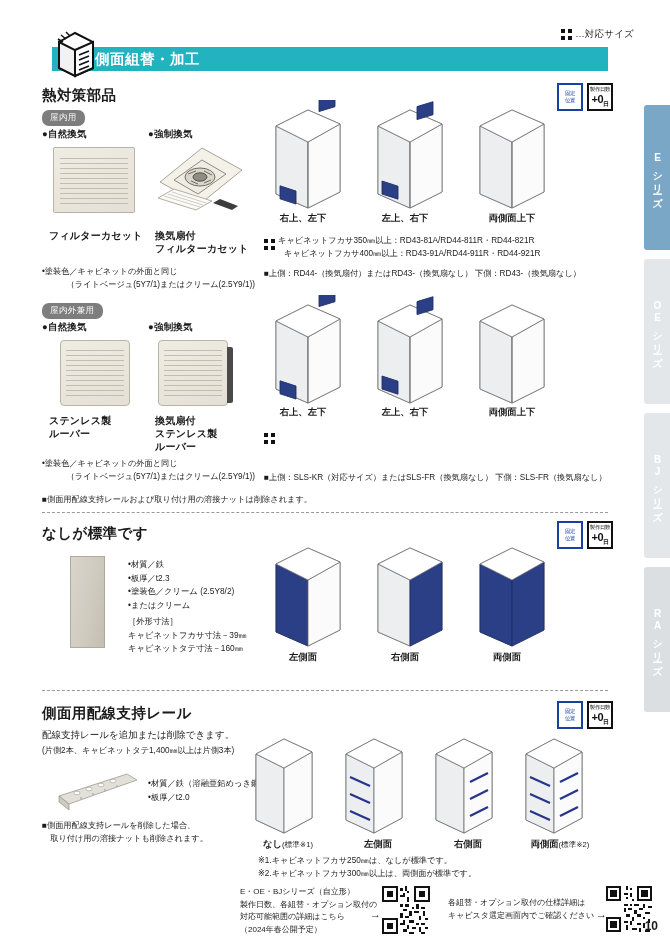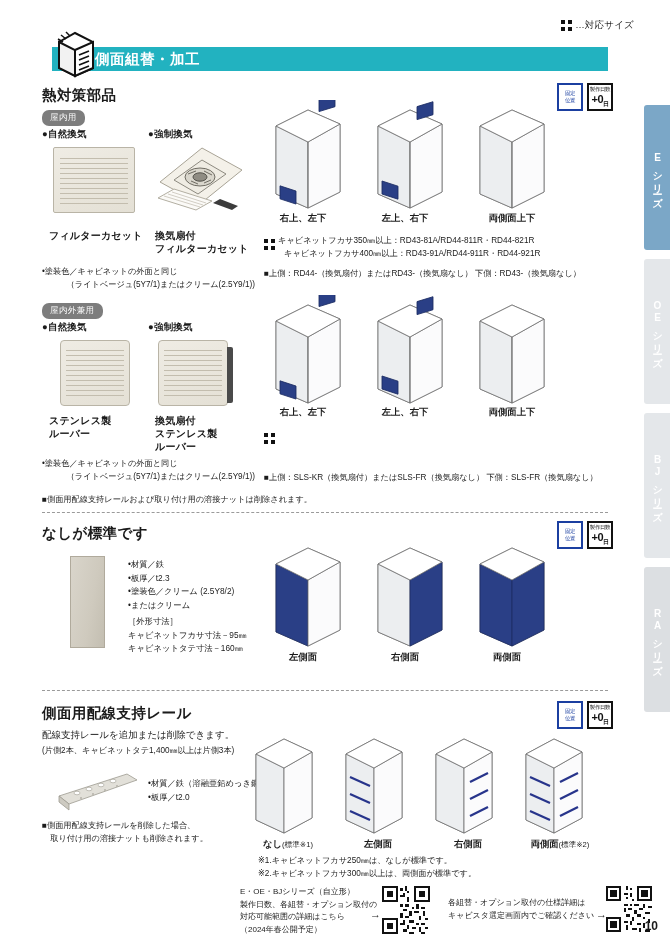--- a/index.html
+++ b/index.html
@@ -7,21 +7,21 @@
     width: 670px; height: 947px;
     background: #ffffff;
     font-family: "Liberation Sans", "DejaVu Sans", sans-serif;
     color: #1b1b1b;
     overflow: hidden;
   }
   .page { position: relative; width: 670px; height: 947px; background: #fff; }
 
   
   .top-legend {
-    position: absolute; right: 36px; top: 19px;
+    position: absolute; right: 36px; top: 28px;
     display: flex; align-items: center; gap: 3px;
     font-size: 9.5px; letter-spacing: .2px;
   }
   .sz-icon {
     width: 11px; height: 11px; background: #111; position: relative; display: inline-block;
   }
   .sz-icon::before, .sz-icon::after {
     content: ""; position: absolute; background: #fff;
   }
   .sz-icon::before { left: 4.3px; top: 0; width: 2.4px; height: 11px; }
@@ -338,21 +338,21 @@
     </svg>
   </div>
 
   <div class="viewcap" style="left:268px; top:406px; width:70px;">右上、左下</div>
   <div class="viewcap" style="left:370px; top:406px; width:70px;">左上、右下</div>
   <div class="viewcap" style="left:472px; top:406px; width:80px;">両側面上下</div>
 
   <div style="position:absolute;left:264px;top:430px;">
     <span class="sz-icon"></span>
   </div>
-  <div class="note" style="left:264px; top:472px;">■上側：SLS-KR（換気扇付）またはSLS-FR（換気扇なし） 下側：SLS-FR（換気扇なし）</div>
+  <div class="note" style="left:264px; top:472px;">■上側：SLS-KR（対応サイズ）またはSLS-FR（換気扇なし） 下側：SLS-FR（換気扇なし）</div>
 
   <div class="note" style="left:42px; top:494px;">■側面用配線支持レールおよび取り付け用の溶接ナットは削除されます。</div>
 
   <div class="divider" style="left:42px; top:512px; width:566px;"></div>
 
   <div class="sec-title" style="left:42px; top:524px;">なしが標準です</div>
 
   <div class="badge-row" style="left:557px; top:521px;">
     <div class="badge">
       <span class="b1">固定</span>
@@ -367,21 +367,21 @@
   <div class="plate" style="left:70px; top:556px; width:35px; height:92px;"></div>
 
   <div class="speclist" style="left:128px; top:558px;">
     <span>•材質／鉄</span><br>
     <span>•板厚／t2.3</span><br>
     <span>•塗装色／クリーム (2.5Y8/2)</span><br>
     <span>•またはクリーム</span>
   </div>
   <div class="speclist" style="left:128px; top:615px;">
     <span>［外形寸法］</span><br>
-    <span>キャビネットフカサ寸法－95㎜</span><br>
+    <span>キャビネットフカサ寸法－39㎜</span><br>
     <span>キャビネットタテ寸法－160㎜</span>
   </div>
 
   <div style="position:absolute;left:262px;top:538px;">
     <svg width="330" height="115" viewBox="0 0 330 115">
       <g stroke="#6e6e6e" stroke-width="0.8" fill="none">
 
         <polygon points="14,26 46,10 78,24 78,92 46,108 14,94" fill="#f9f9fa"></polygon>
         <polygon points="14,26 46,42 46,108 14,94" fill="#2a3f86" stroke="#1c2c63"></polygon>
         <polygon points="46,42 78,24 78,92 46,108" fill="#fbfbfc"></polygon>

